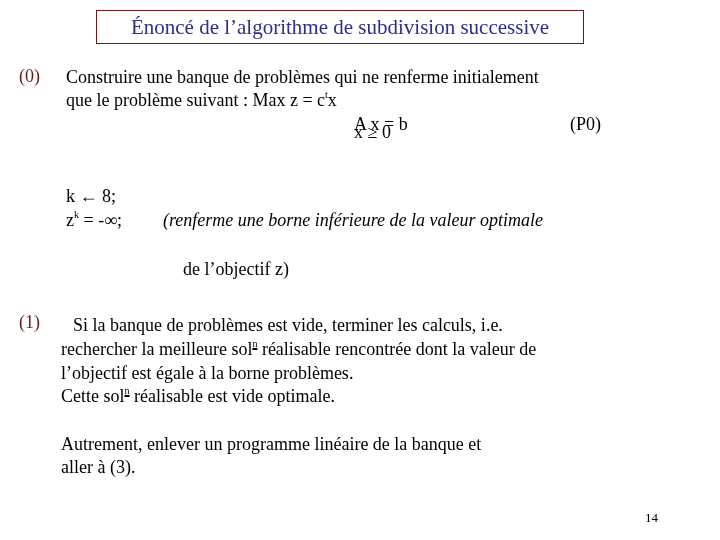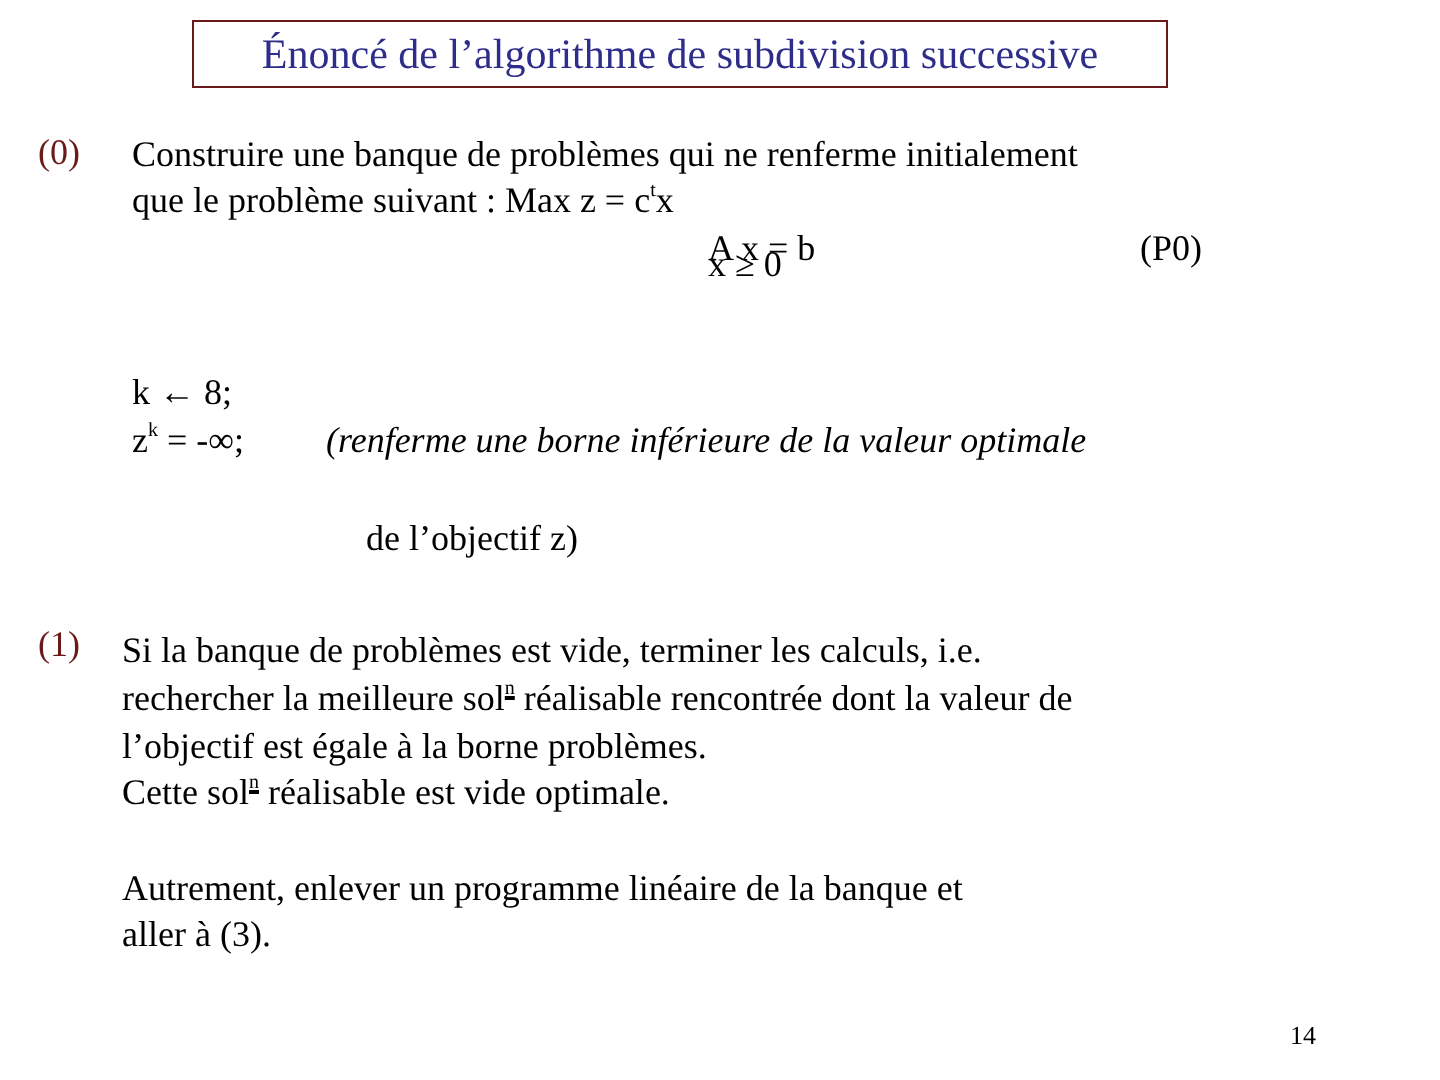--- a/index.html
+++ b/index.html
@@ -71,21 +71,21 @@
 <div class="abs txt" style="left:354px; top:121px;">x ≥ 0</div>
 
 <div class="abs txt" style="left:66px; top:185px;">k ← 8;</div>
 <div class="abs txt" style="left:66px; top:209px;"><span>z</span><sup>k</sup><span> = -∞;</span></div>
 
 <div class="abs txt" style="left:163px; top:209px;font-style:italic;">(renferme une borne inférieure de la valeur optimale</div>
 <div class="abs txt" style="left:183px; top:235px;margin-top:23px;">de l’objectif z)</div>
 
 <div class="abs step-num" style="left:19px; top:312px;">(1)</div>
 
-<div class="abs txt" style="left:61px; top:314px;">Si la banque de problèmes est vide, terminer les calculs, i.e.</div>
+<div class="abs txt" style="left:73px; top:314px;">Si la banque de problèmes est vide, terminer les calculs, i.e.</div>
 
 <div class="abs txt" style="left:61px; top:338px;"><span>rechercher la meilleure sol</span><span class="soln-sup">n</span><span> réalisable rencontrée dont la valeur de</span></div>
 
 <div class="abs txt" style="left:61px; top:362px;">l’objectif est égale à la borne problèmes.</div>
 
 <div class="abs txt" style="left:61px; top:385px;"><span>Cette sol</span><span class="soln-sup">n</span><span> réalisable est vide optimale.</span></div>
 
 <div class="abs txt" style="left:61px; top:433px;">Autrement, enlever un programme linéaire de la banque et</div>
 <div class="abs txt" style="left:61px; top:456px;">aller à (3).</div>
 

